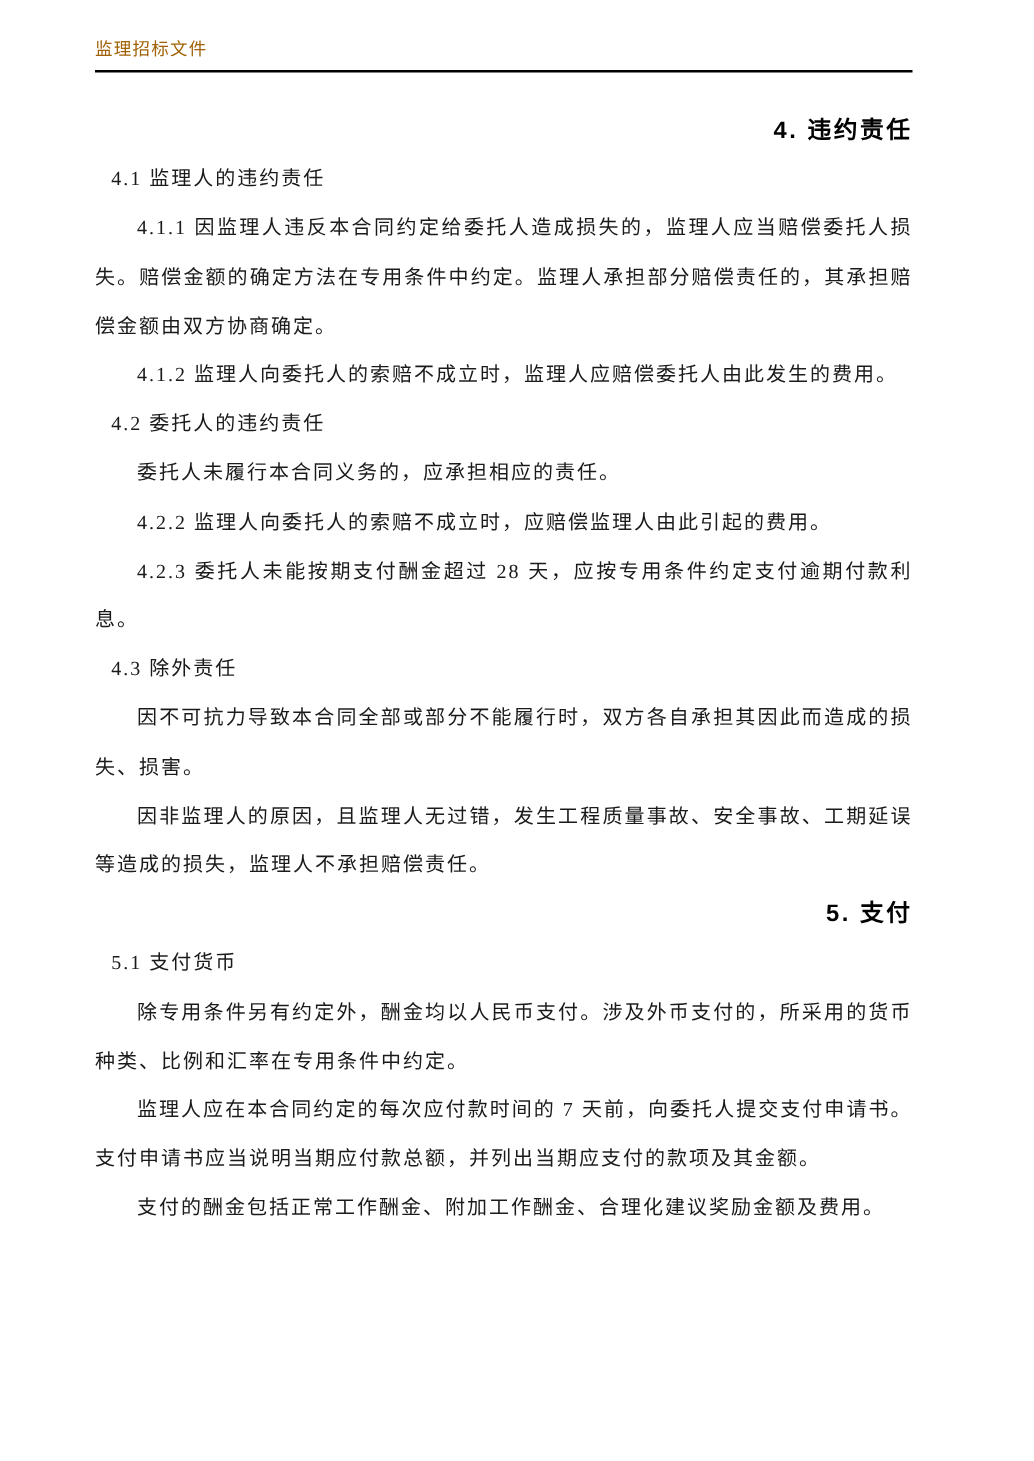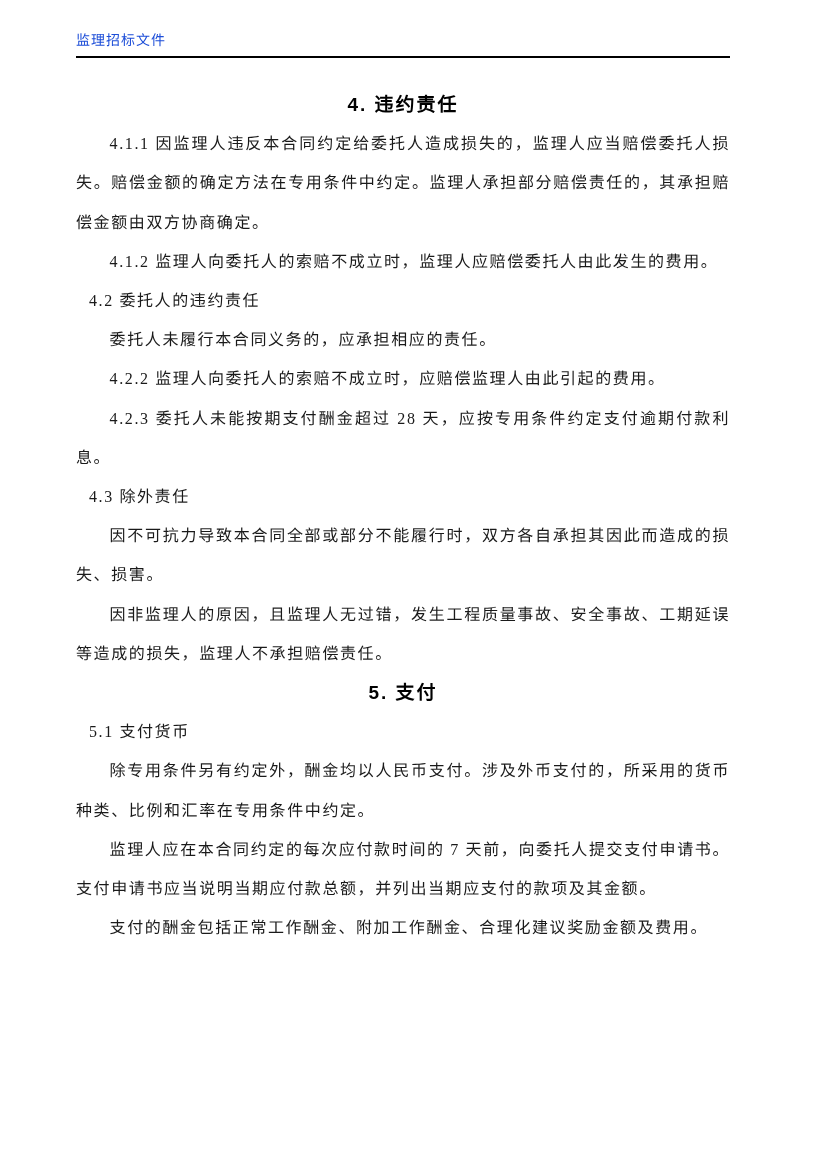--- a/index.html
+++ b/index.html
@@ -16,41 +16,41 @@
     overflow: hidden;
     box-sizing: border-box;
     padding: 33px 97px 0 76px;
     color: #1a1a1a;
     font-family: "Liberation Serif", "DejaVu Serif", serif;
   }
   .page-header {
     font-size: 14px;
     line-height: 16px;
     letter-spacing: 1px;
-    color: #1d4ed8;
+    color: #a16207;
     border-bottom: 2px solid #000000;
     padding-bottom: 7px;
   }
   .content {
     margin-top: 27px;
   }
   .blk {
     margin: 0;
     line-height: 39.2px;
     font-size: 16px;
     letter-spacing: 1.6px;
     text-align: justify;
     text-justify: inter-character;
   }
   .blk.h1 {
     font-family: "Liberation Sans", "DejaVu Sans", sans-serif;
     font-size: 19px;
     font-weight: bold;
     letter-spacing: 2px;
-    text-align: center;
+    text-align: right;
     color: #000000;
   }
   .blk.h2 {
     margin-left: 13px;
     text-align: left;
   }
   .blk.p {
     text-indent: 2.1em;
   }
 </style>
@@ -58,20 +58,21 @@
 <body>
 
 <div class="page">
 
   <div class="page-header">
     <span>监理招标文件</span>
   </div>
 
   <div class="content">
     <div class="blk h1">4. 违约责任</div>
+    <div class="blk h2">4.1 监理人的违约责任</div>
     <div class="blk p">4.1.1 因监理人违反本合同约定给委托人造成损失的，监理人应当赔偿委托人损失。赔偿金额的确定方法在专用条件中约定。监理人承担部分赔偿责任的，其承担赔偿金额由双方协商确定。</div>
     <div class="blk p">4.1.2 监理人向委托人的索赔不成立时，监理人应赔偿委托人由此发生的费用。</div>
     <div class="blk h2">4.2 委托人的违约责任</div>
     <div class="blk p">委托人未履行本合同义务的，应承担相应的责任。</div>
     <div class="blk p">4.2.2 监理人向委托人的索赔不成立时，应赔偿监理人由此引起的费用。</div>
     <div class="blk p">4.2.3 委托人未能按期支付酬金超过 28 天，应按专用条件约定支付逾期付款利息。</div>
     <div class="blk h2">4.3 除外责任</div>
     <div class="blk p">因不可抗力导致本合同全部或部分不能履行时，双方各自承担其因此而造成的损失、损害。</div>
     <div class="blk p">因非监理人的原因，且监理人无过错，发生工程质量事故、安全事故、工期延误等造成的损失，监理人不承担赔偿责任。</div>
     <div class="blk h1">5. 支付</div>

